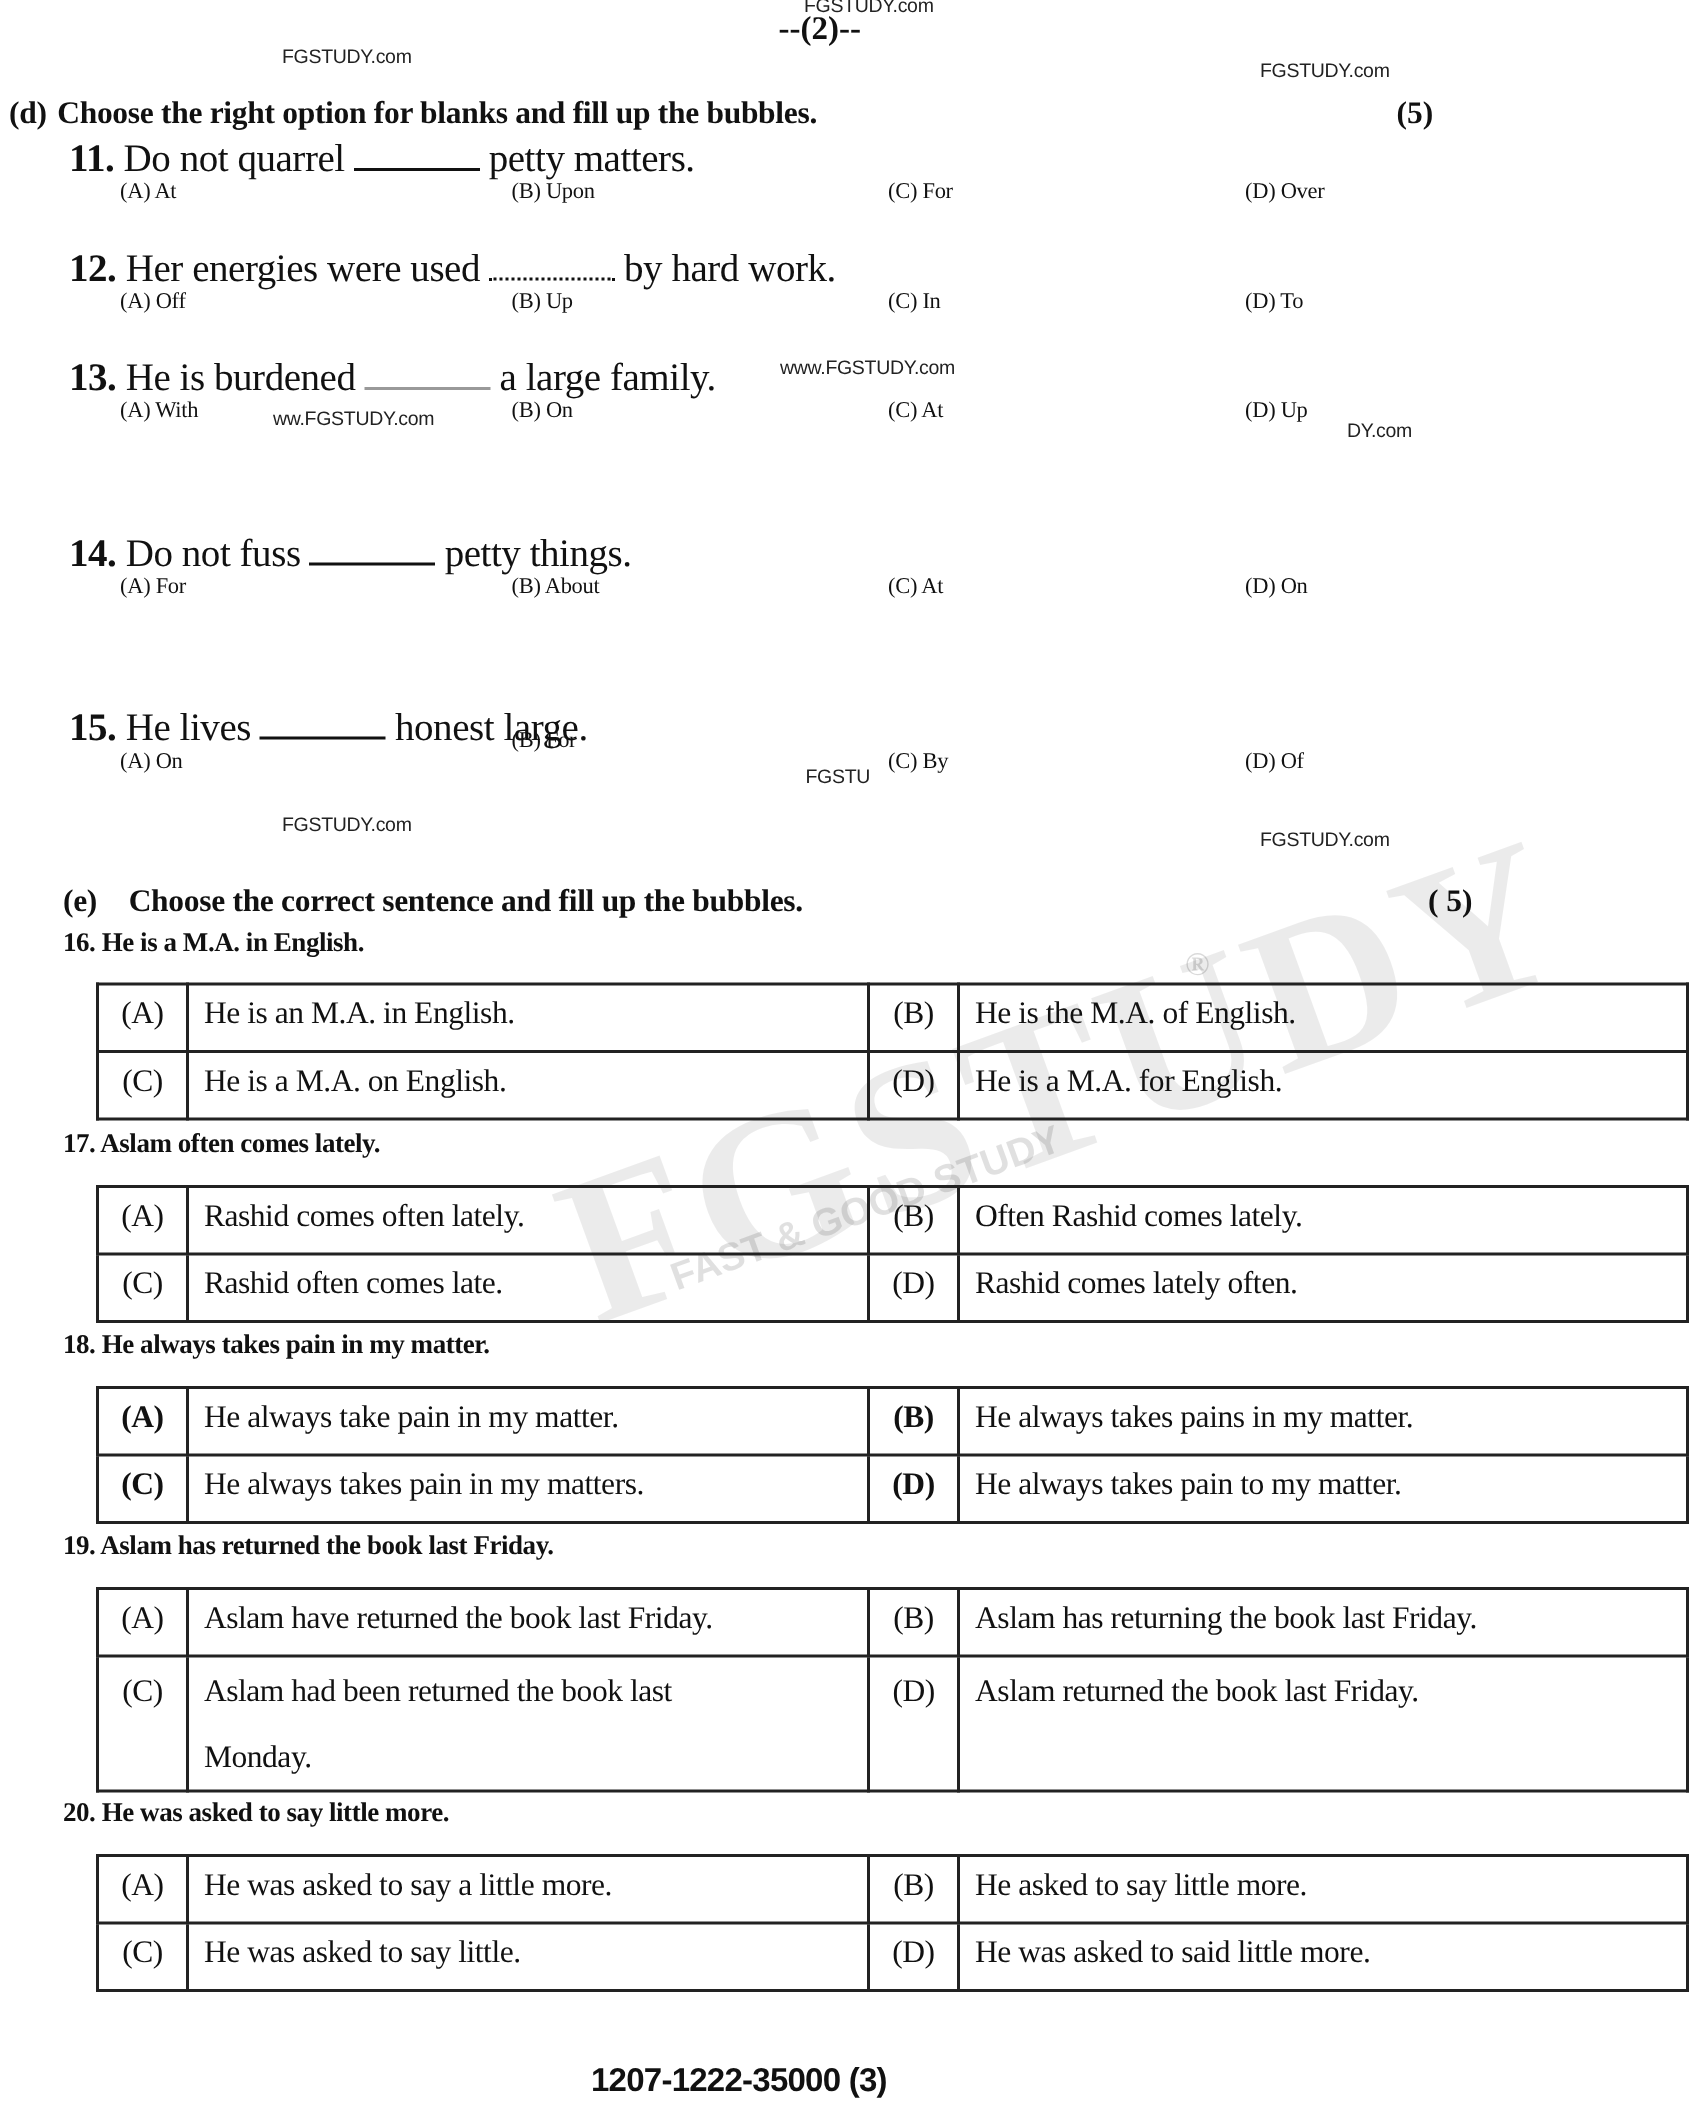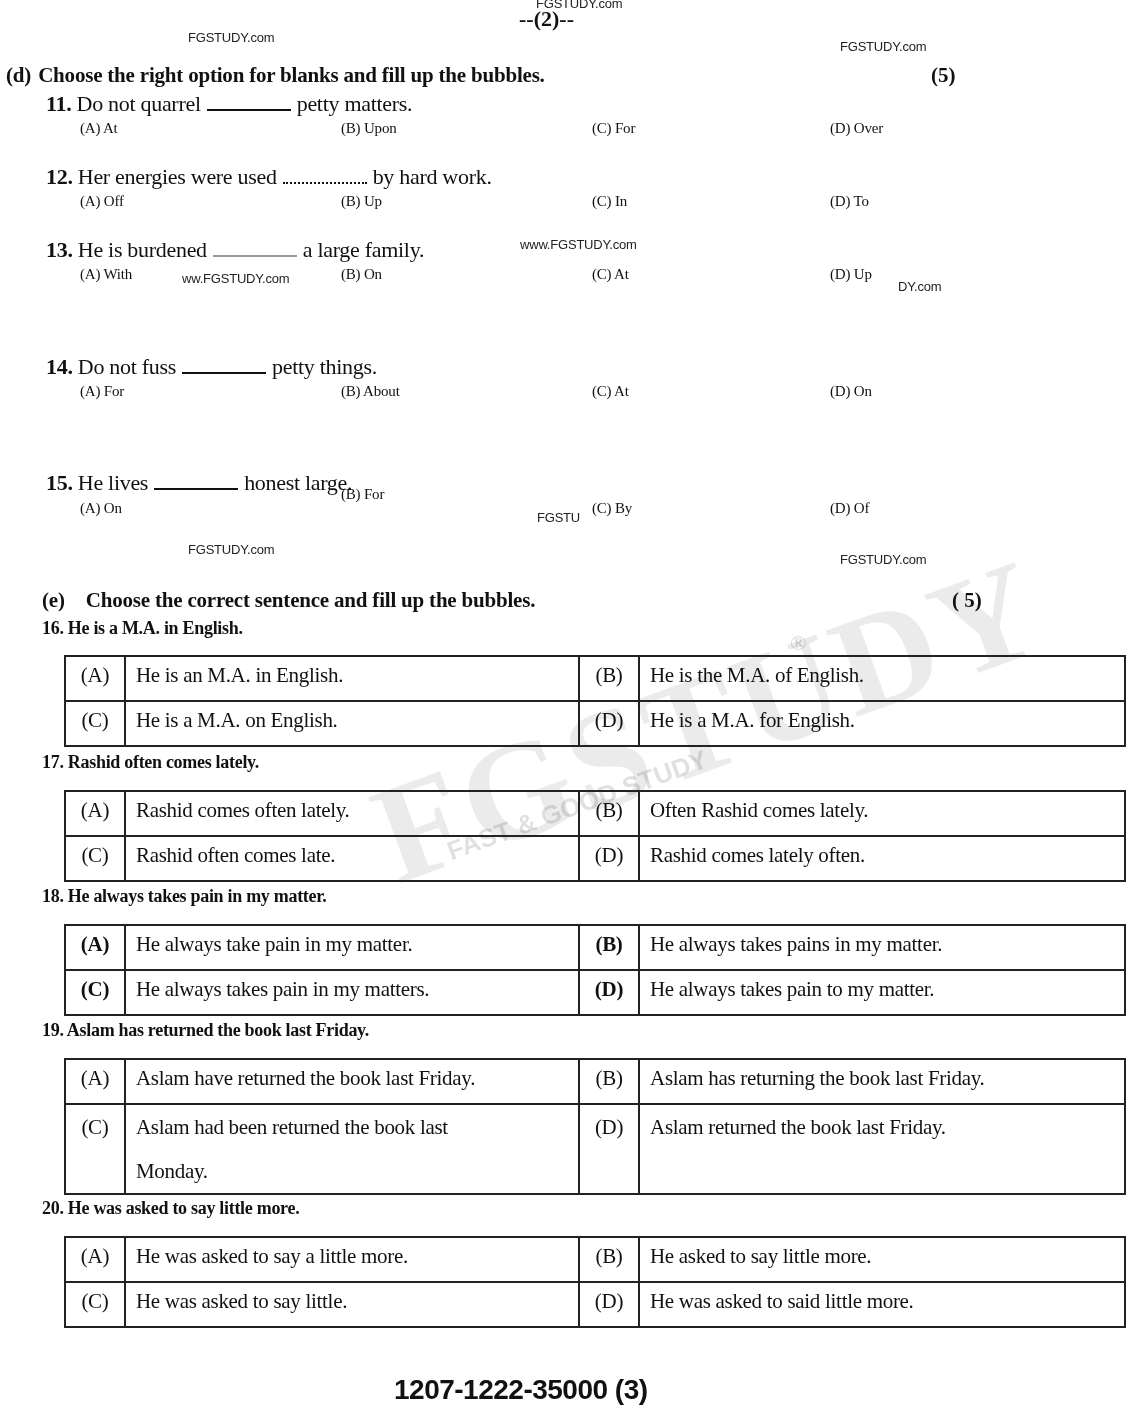--- a/index.html
+++ b/index.html
@@ -6,36 +6,36 @@
   html, body { width: 1131px; height: 1413px; background: #ffffff; overflow: hidden; }
   body { position: relative; font-family: "Liberation Serif", "DejaVu Serif", serif; color: #111; }
 
   .abs { position: absolute; white-space: nowrap; }
   .wm { font-family: "Liberation Sans", "DejaVu Sans", sans-serif; font-size: 13px; color: #222; letter-spacing: -0.2px; }
   .page-no { font-family: "Liberation Serif", serif; font-weight: bold; font-size: 22px; }
 
   .section-head { font-weight: bold; font-size: 21px; letter-spacing: -0.2px; }
   .marks { font-weight: bold; font-size: 21px; }
 
-  .q { font-size: 22px; letter-spacing: -0.3px; }
+  .q { font-size: 26px; letter-spacing: -0.3px; }
   .q .num { font-weight: bold; }
   .blank { display: inline-block; border-bottom: 2px solid #111; height: 18px; vertical-align: baseline; margin: 0 6px; }
   .opt { font-size: 15px; letter-spacing: -0.2px; }
 
   .qhead { font-weight: bold; font-size: 18px; letter-spacing: -0.3px; }
 
   table.opts { position: absolute; left: 64px; width: 1062px; border-collapse: collapse; font-size: 21px; letter-spacing: -0.3px; }
   table.opts td { border: 2px solid #222; vertical-align: top; padding: 6px 10px 0 10px; height: 45px; }
   table.opts td.lbl { width: 60px; text-align: center; padding-left: 4px; padding-right: 4px; }
   table.opts td.txt { width: 455px; }
   table.opts td.txt2 { width: 487px; }
   table.opts td.bold-lbl { font-weight: bold; }
   table.opts.tall tr.r2 td { height: 88px; line-height: 44px; padding-top: 0; }
 
-  .footer-code { font-family: "Liberation Sans", "DejaVu Sans", sans-serif; font-weight: bold; font-size: 28px; letter-spacing: -0.5px; }
+  .footer-code { font-family: "Liberation Sans", "DejaVu Sans", sans-serif; font-weight: bold; font-size: 22px; letter-spacing: -0.5px; }
 
   .bg-watermark { position: absolute; font-family: "Liberation Serif", serif; font-weight: bold; color: rgba(0,0,0,0.08); pointer-events: none; }
 </style>
 </head>
 <body>
 
 <div class="bg-watermark" style="left:360px; top:640px; font-size:140px; transform: rotate(-20deg); letter-spacing: 4px;">FGSTUDY</div>
 <div class="bg-watermark" style="left:440px; top:790px; font-size:26px; font-family:'Liberation Sans',sans-serif; transform: rotate(-20deg); color: rgba(0,0,0,0.12);">FAST &amp; GOOD STUDY</div>
 <div class="bg-watermark" style="left:790px; top:630px; font-size:22px; color: rgba(0,0,0,0.15);">®</div>
 
@@ -124,21 +124,21 @@
     <td class="lbl">(C)</td>
     <td class="txt">He is a M.A. on English.</td>
     <td class="lbl">(D)</td>
     <td class="txt2">He is a M.A. for English.</td>
   </tr>
 </tbody>
   </table>
 
 <div class="abs qhead" style="left:42px; top:752px;">
   <span>17.</span>
-  <span>Rashid often comes lately.</span>
+  <span>Aslam often comes lately.</span>
 </div>
 <table class="opts" style="top:790px;">
   <tbody>
       <tr>
     <td class="lbl">(A)</td>
     <td class="txt">Rashid comes often lately.</td>
     <td class="lbl">(B)</td>
     <td class="txt2">Often Rashid comes lately.</td>
   </tr>
   <tr>

